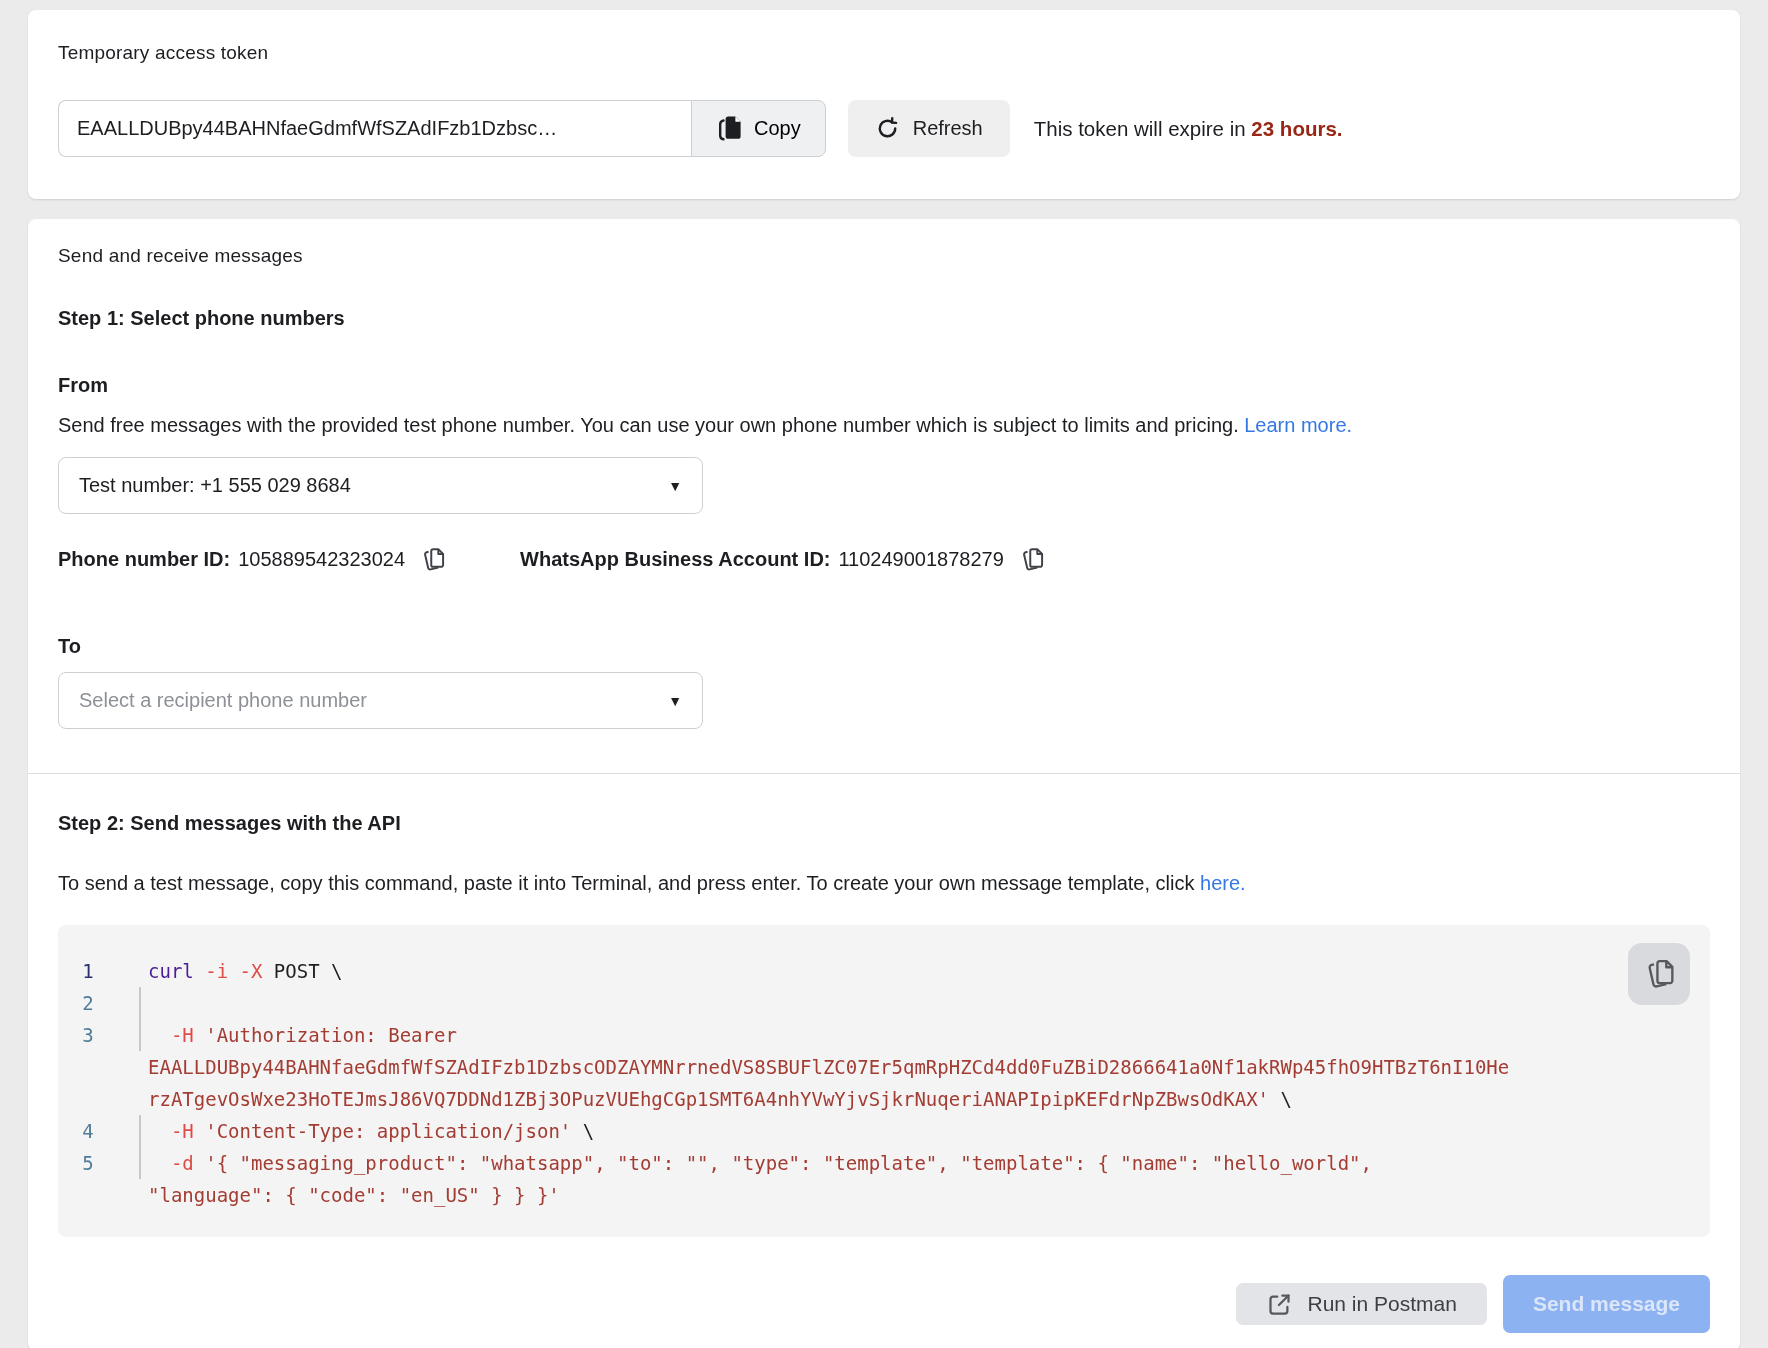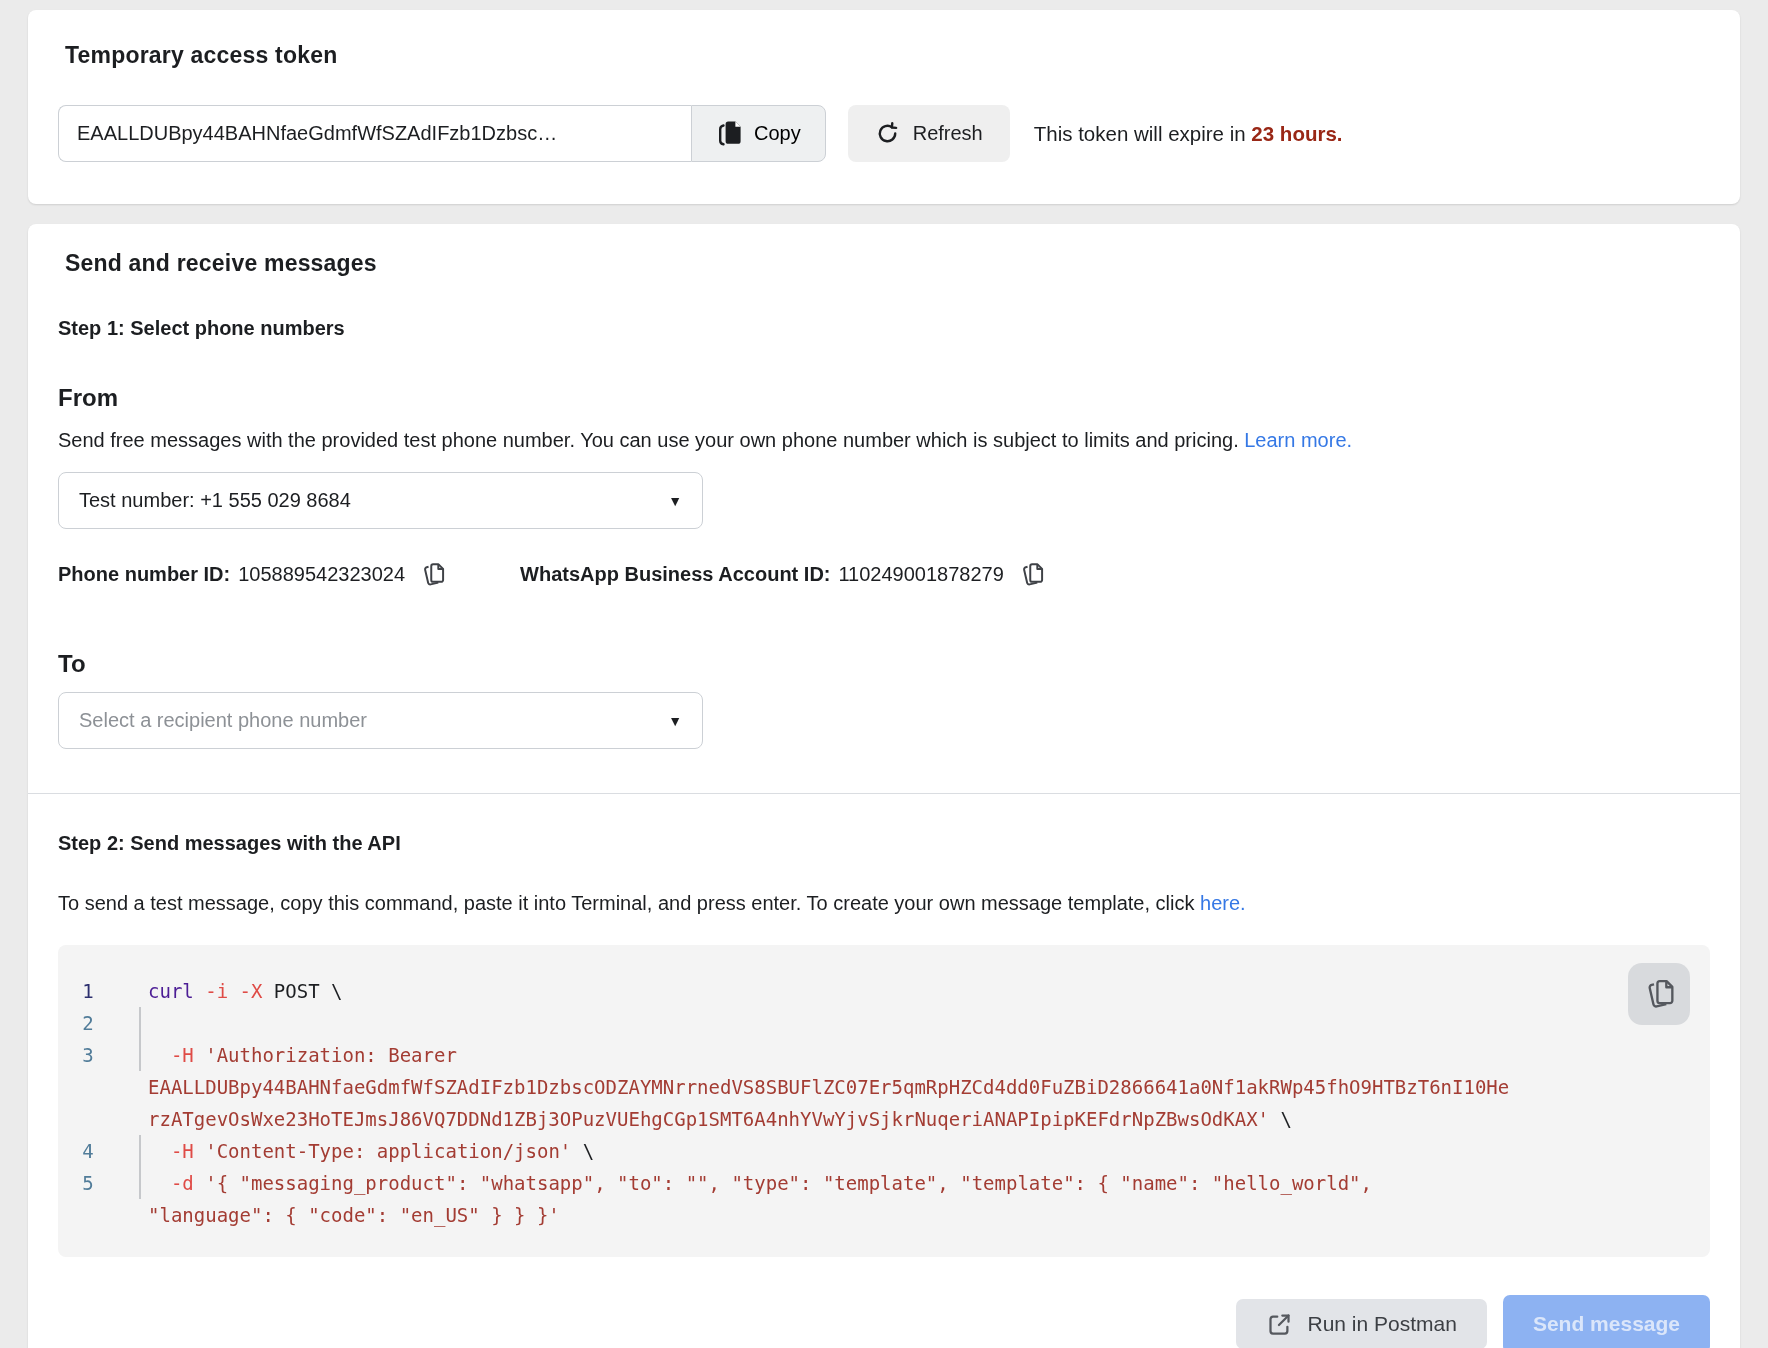--- a/index.html
+++ b/index.html
@@ -10,21 +10,21 @@
     color: #1c1e21;
   }
   .page { padding: 10px 28px 0 28px; }
   .card {
     background: #fff;
     border-radius: 8px;
     box-shadow: 0 1px 2px rgba(0,0,0,.12);
   }
   .card-token { padding: 32px 30px 42px 30px; margin-bottom: 20px; }
   .card-messages { padding: 26px 30px 16px 30px; }
-  h1.card-title { font-size: 23px; font-weight: bold; letter-spacing: .2px; margin-left: 7px; }
+  h1.card-title { font-size: 19px; font-weight: normal; letter-spacing: .2px; }
   .card-token h1 { margin-bottom: 36px; }
 
   
   .token-row { display: flex; align-items: center; }
   .token-field {
     width: 633px; height: 57px;
     border: 1px solid #ccd0d5;
     border-right: none;
     border-radius: 8px 0 0 8px;
     display: flex; align-items: center;
@@ -52,21 +52,21 @@
     font-size: 20px;
     cursor: pointer;
     color: #1c1e21;
   }
   .expire-text { margin-left: 24px; font-size: 20.5px; }
   .expire-text b { color: #992716; }
 
   
   .card-messages h1 { margin-bottom: 40px; }
   h2.step-heading { font-size: 20px; font-weight: bold; margin-bottom: 44px; }
-  h3.field-label { font-size: 24px; font-weight: bold; margin-bottom: 14px; }
+  h3.field-label { font-size: 20px; font-weight: bold; margin-bottom: 14px; }
   .desc { font-size: 20px; line-height: 1.4; margin-bottom: 18px; }
   .link { color: #3578e5; text-decoration: none; cursor: pointer; }
 
   .select {
     width: 645px; height: 57px;
     border: 1px solid #ccd0d5; border-radius: 8px;
     display: flex; align-items: center; justify-content: space-between;
     padding: 0 20px;
     font-size: 20px;
     background: #fff; cursor: pointer;
@@ -121,21 +121,21 @@
     display: flex; align-items: center; justify-content: center;
     cursor: pointer;
   }
 
   
   .footer-actions {
     display: flex; justify-content: flex-end; align-items: center;
     gap: 16px; margin-top: 38px; padding-bottom: 2px;
   }
   .postman-btn {
-    height: 50px; background: #e2e4e8; border: none; border-radius: 7px;
+    height: 42px; background: #e2e4e8; border: none; border-radius: 7px;
     display: flex; align-items: center; gap: 15px;
     padding: 0 30px; font-size: 21px; color: #3c3f44; cursor: pointer;
   }
   .send-btn {
     height: 58px; background: #8db2f2; border: none; border-radius: 7px;
     display: flex; align-items: center;
     padding: 0 30px; font-size: 21px; font-weight: bold;
     color: #dbe6fa; cursor: pointer;
   }
 </style>

